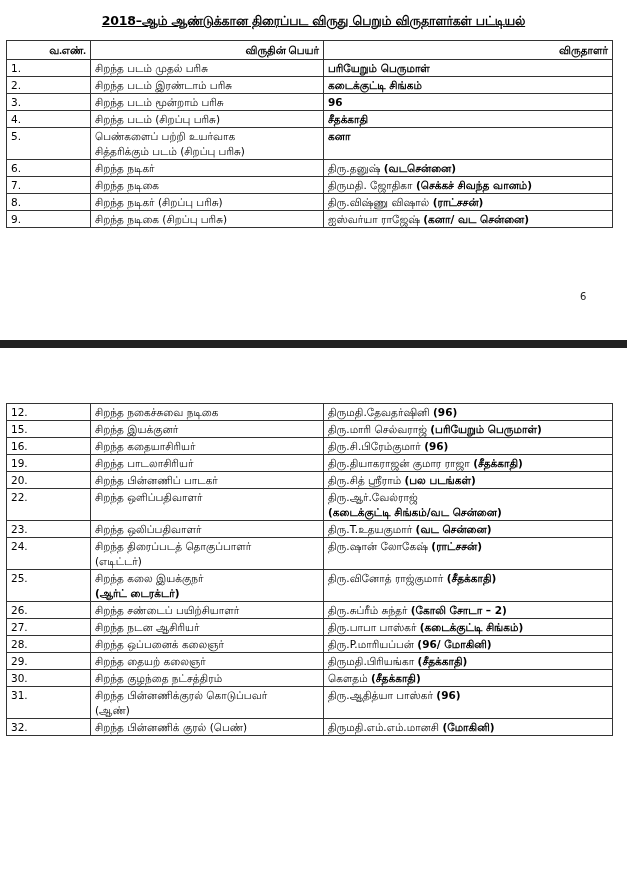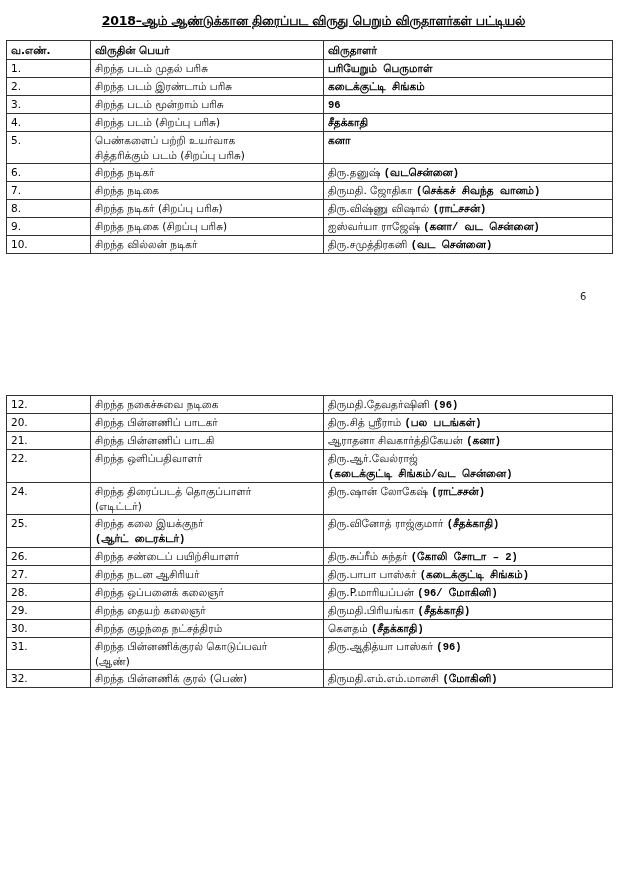--- a/index.html
+++ b/index.html
@@ -4,42 +4,42 @@
 <style>
   html, body { margin: 0; padding: 0; }
   body {
     width: 627px; height: 894px; overflow: hidden;
     background: #ffffff; position: relative;
     font-family: "DejaVu Sans", "Liberation Sans", sans-serif;
     color: #000;
   }
   .page { position: absolute; left: 0; width: 627px; background: #fff; }
   #page1 { top: 8px; height: 340px; padding-left: 19px; }
-  #page2 { top: 340px; height: 538px; }
+  #page2 { top: 348px; height: 538px; }
   .title {
     position: absolute; top: 5px; left: 0; width: 627px;
     text-align: center; font-size: 12.5px; font-weight: bold;
     text-decoration: underline; letter-spacing: -0.2px; white-space: nowrap;
   }
   table.awards {
     position: absolute; left: 6px; width: 606px;
     border-collapse: collapse; table-layout: fixed;
   }
   #table1 { top: 32px; }
   #table2 { top: 55px; }
   table.awards td, table.awards th {
     border: 1px solid #333; padding: 1px 4px 0 4px;
     font-size: 10.5px; line-height: 15px; vertical-align: top;
     overflow: hidden; white-space: nowrap;
   }
-  table.awards th { font-weight: bold; text-align: left; line-height: 17px; }
+  table.awards th { font-weight: bold; text-align: right; line-height: 17px; font-family: Liberation Serif, serif; }
   col.c-sn { width: 84px; }
   col.c-cat { width: 233px; }
   col.c-rec { width: 289px; }
-  .b { font-weight: bold; font-family: Liberation Mono, monospace; }
+  .b { font-weight: bold; }
   .thick-bottom td { border-bottom: 2px solid #000; }
   .page-number {
     position: absolute; top: 283px; left: 580px; font-size: 10px; color: #222;
   }
   .page-separator {
     position: absolute; top: 340px; left: 0; width: 627px; height: 13px;
     background: #222; border-bottom: 1px solid #999;
   }
   td.mid { vertical-align: middle; }
 </style>
@@ -100,25 +100,20 @@
         <tr>
           <td><span>8.</span></td>
           <td><span>சிறந்த நடிகர் (சிறப்பு பரிசு)</span></td>
           <td><span>திரு.விஷ்ணு விஷால் </span><span class="b">(ராட்சசன்)</span></td>
         </tr>
         <tr>
           <td><span>9.</span></td>
           <td><span>சிறந்த நடிகை (சிறப்பு பரிசு)</span></td>
           <td><span>ஐஸ்வர்யா ராஜேஷ் </span><span class="b">(கனா/ வட சென்னை)</span></td>
         </tr>
-        <tr>
-          <td><span>10.</span></td>
-          <td><span>சிறந்த வில்லன் நடிகர்</span></td>
-          <td><span>திரு.சமுத்திரகனி </span><span class="b">(வட சென்னை)</span></td>
-        </tr>
       </tbody>
   </table>
   <div class="page-number">6</div>
 </div>
 
 <div class="page-separator"></div>
 
 <div class="page" id="page2">
   <table class="awards" id="table2">
     <colgroup>
@@ -126,35 +121,50 @@
         <col class="c-cat">
         <col class="c-rec">
       </colgroup>
     <tbody id="tbody2">
         <tr>
           <td><span>12.</span></td>
           <td><span>சிறந்த நகைச்சுவை நடிகை</span></td>
           <td><span>திருமதி.தேவதர்ஷினி </span><span class="b">(96)</span></td>
         </tr>
         <tr>
+          <td><span>15.</span></td>
+          <td><span>சிறந்த இயக்குனர்</span></td>
+          <td><span>திரு.மாரி செல்வராஜ் </span><span class="b">(பரியேறும் பெருமாள்)</span></td>
+        </tr>
+        <tr>
+          <td><span>16.</span></td>
+          <td><span>சிறந்த கதையாசிரியர்</span></td>
+          <td><span>திரு.சி.பிரேம்குமார் </span><span class="b">(96)</span></td>
+        </tr>
+        <tr>
+          <td><span>19.</span></td>
+          <td><span>சிறந்த பாடலாசிரியர்</span></td>
+          <td><span>திரு.தியாகராஜன் குமார ராஜா </span><span class="b">(சீதக்காதி)</span></td>
+        </tr>
+        <tr>
           <td><span>20.</span></td>
           <td><span>சிறந்த பின்னணிப் பாடகர்</span></td>
           <td><span>திரு.சித் ஸ்ரீராம் </span><span class="b">(பல படங்கள்)</span></td>
         </tr>
         <tr>
-          <td><span>21.</span></td>
-          <td><span>சிறந்த பின்னணிப் பாடகி</span></td>
-          <td><span>ஆராதனா சிவகார்த்திகேயன் </span><span class="b">(கனா)</span></td>
-        </tr>
-        <tr>
           <td><span>22.</span></td>
           <td><span>சிறந்த ஒளிப்பதிவாளர்</span></td>
           <td><span>திரு.ஆர்.வேல்ராஜ்</span><br><span class="b">(கடைக்குட்டி சிங்கம்/வட சென்னை)</span></td>
         </tr>
         <tr>
+          <td><span>23.</span></td>
+          <td><span>சிறந்த ஒலிப்பதிவாளர்</span></td>
+          <td><span>திரு.T.உதயகுமார் </span><span class="b">(வட சென்னை)</span></td>
+        </tr>
+        <tr>
           <td><span>24.</span></td>
           <td><span>சிறந்த திரைப்படத் தொகுப்பாளர்</span><br><span>(எடிட்டர்)</span></td>
           <td class="mid"><span>திரு.ஷான் லோகேஷ் </span><span class="b">(ராட்சசன்)</span></td>
         </tr>
         <tr>
           <td><span>25.</span></td>
           <td><span>சிறந்த கலை இயக்குநர்</span><br><span class="b">(ஆர்ட் டைரக்டர்)</span></td>
           <td><span>திரு.வினோத் ராஜ்குமார் </span><span class="b">(சீதக்காதி)</span></td>
         </tr>
         <tr>

